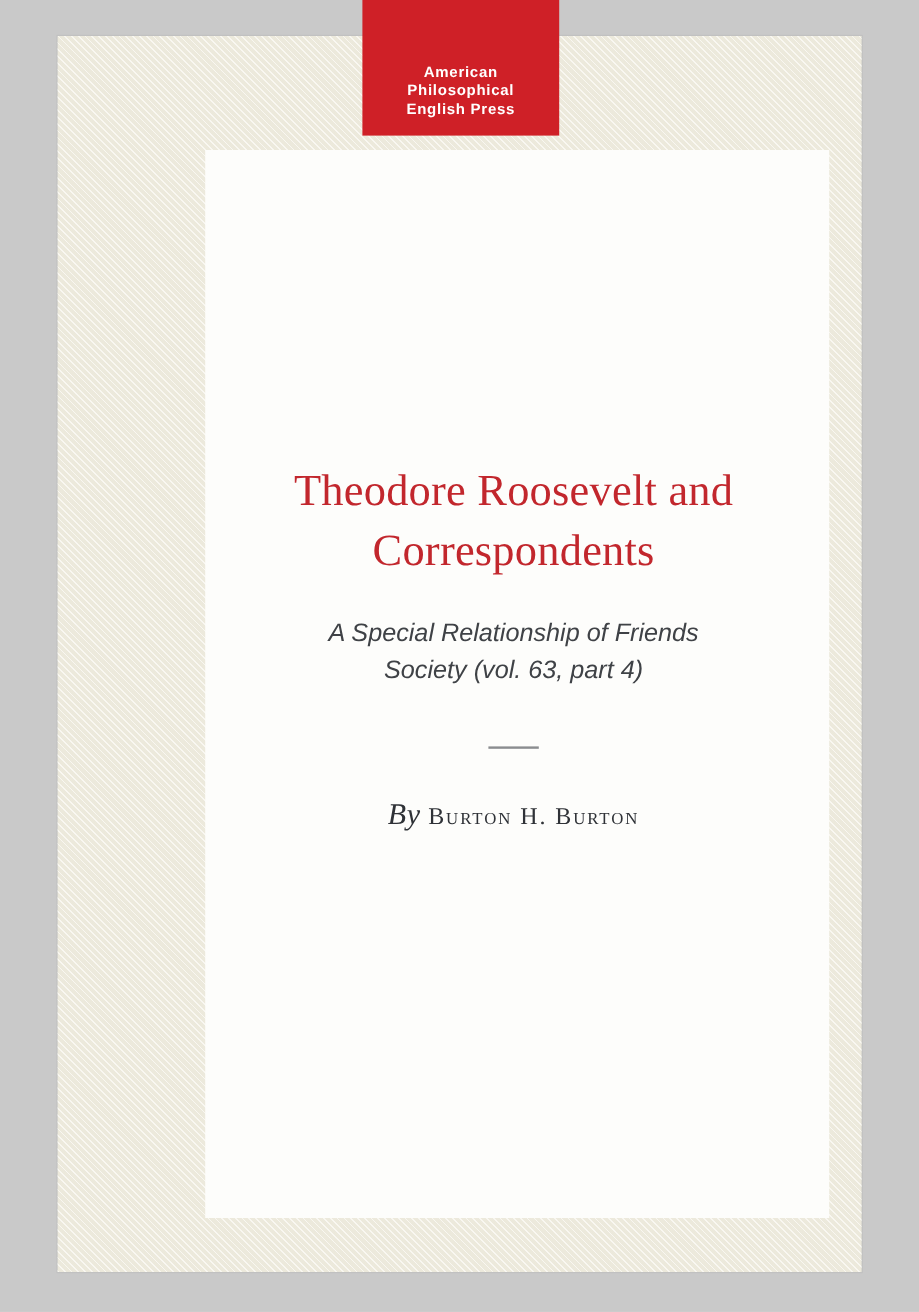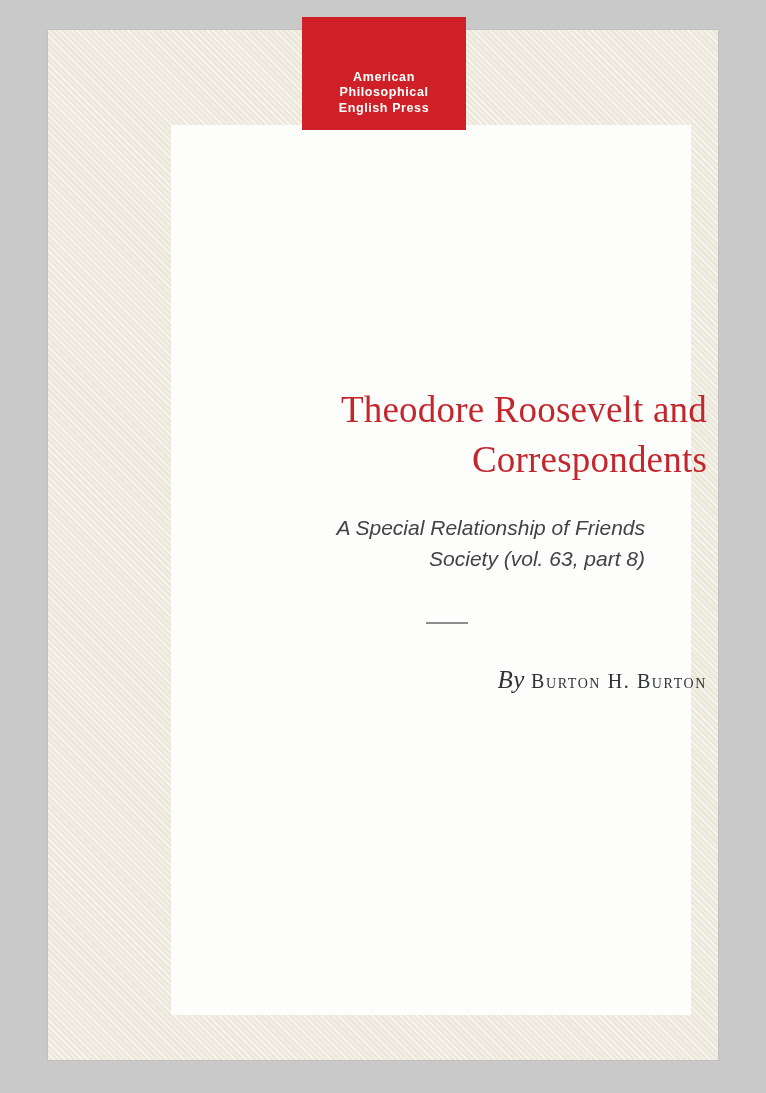--- a/index.html
+++ b/index.html
@@ -46,21 +46,21 @@
     top: 95px;
     width: 520px;
     height: 890px;
     background: #fdfdfb;
   }
 
   
   .publisher-tab {
     position: absolute;
     left: 302px;
-    top: 17px;
+    top: 0px;
     width: 164px;
     height: 113px;
     background: #cf2027;
     color: #ffffff;
     display: flex;
     flex-direction: column;
     align-items: center;
     justify-content: flex-end;
     padding-bottom: 14px;
     box-sizing: border-box;
@@ -71,24 +71,24 @@
     font-weight: bold;
     letter-spacing: 0.6px;
     line-height: 15.5px;
     text-align: center;
     text-transform: none;
   }
 
   
   .title-block {
     position: absolute;
-    left: 139px;
+    left: 120px;
     top: 355px;
     width: 520px;
-    text-align: right;
+    text-align: center;
   }
   .book-title {
     font-family: "Liberation Serif", serif;
     color: #c2272d;
     font-size: 37px;
     line-height: 50px;
     font-weight: normal;
     margin: 0;
     padding: 0;
     letter-spacing: 0.2px;
@@ -137,21 +137,21 @@
     <div class="panel"></div>
 
     <div class="title-block">
       <div class="book-title">
         <div>Theodore Roosevelt and</div>
         <div>Correspondents</div>
       </div>
 
       <div class="subtitle">
         <div>A Special Relationship of Friends</div>
-        <div>Society (vol. 63, part 8)</div>
+        <div>Society (vol. 63, part 4)</div>
       </div>
 
       <div class="rule"></div>
 
       <div class="byline">
         <span class="by">By</span>
         <span class="author">Burton H. Burton</span>
       </div>
     </div>
   </div>

